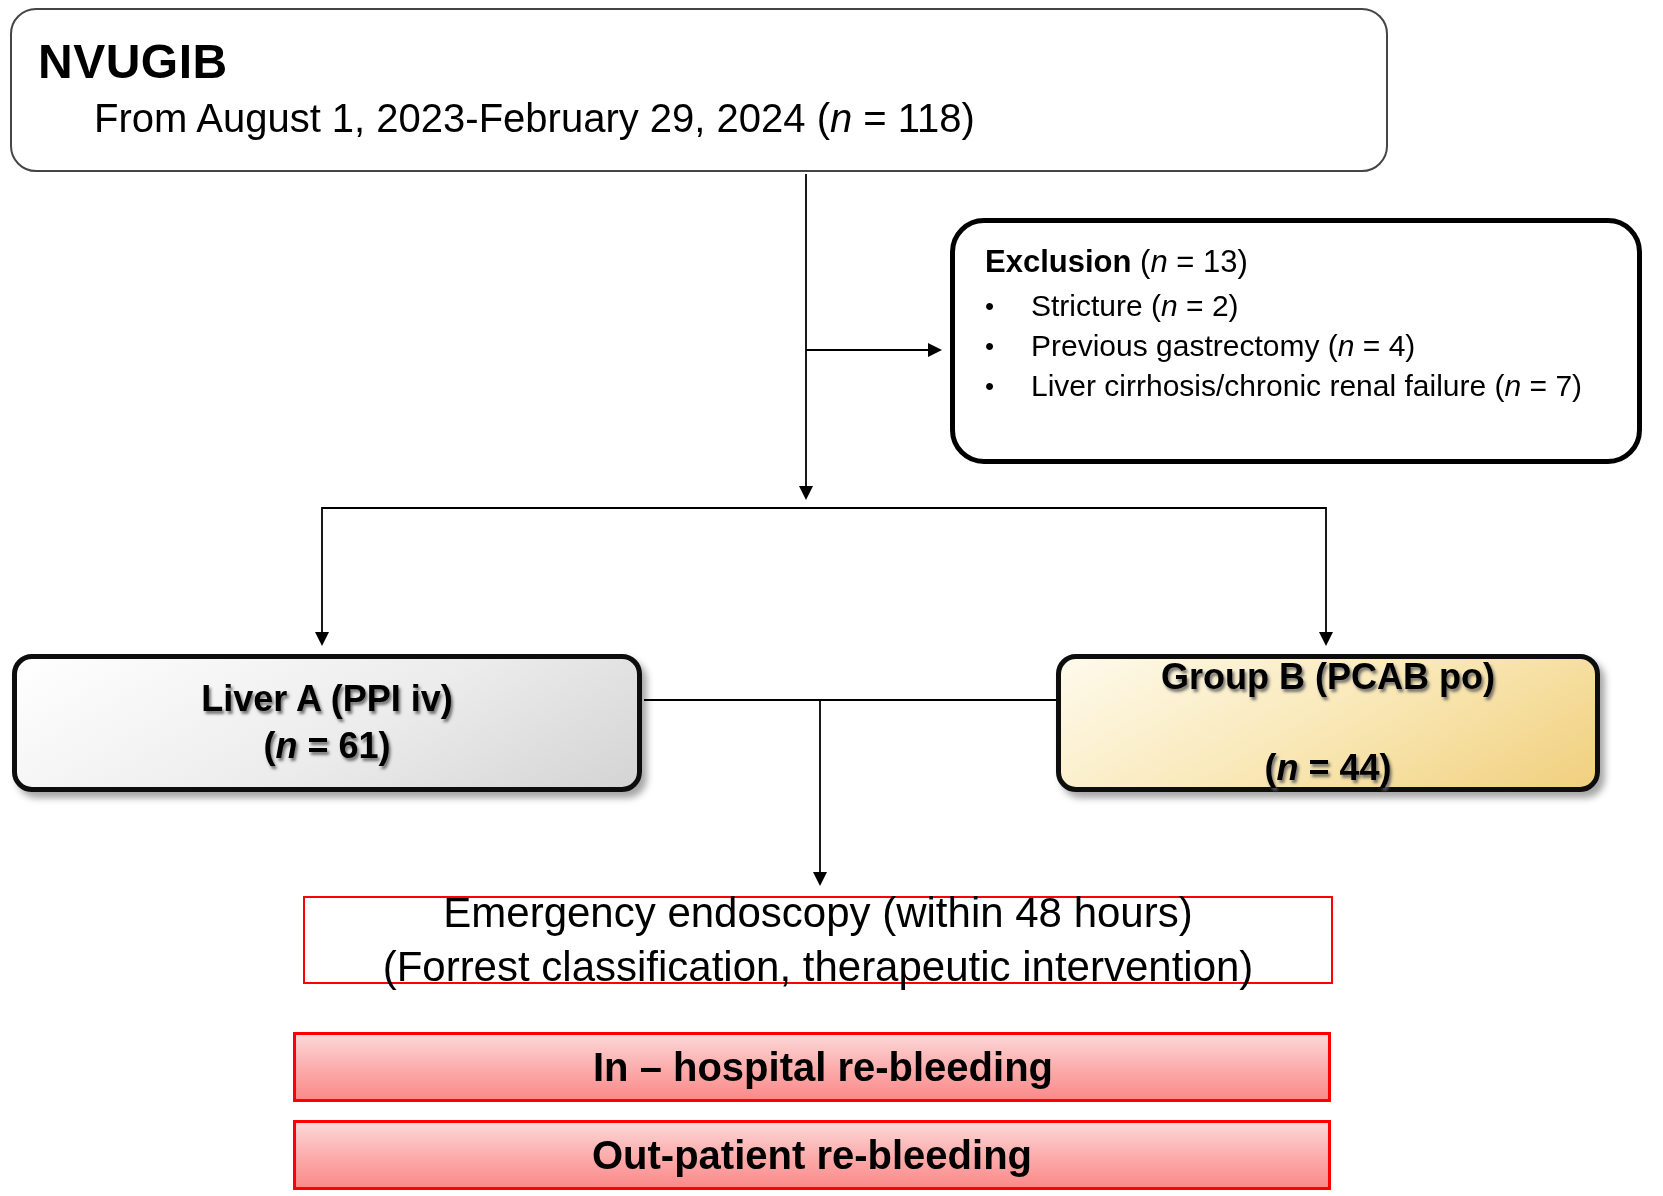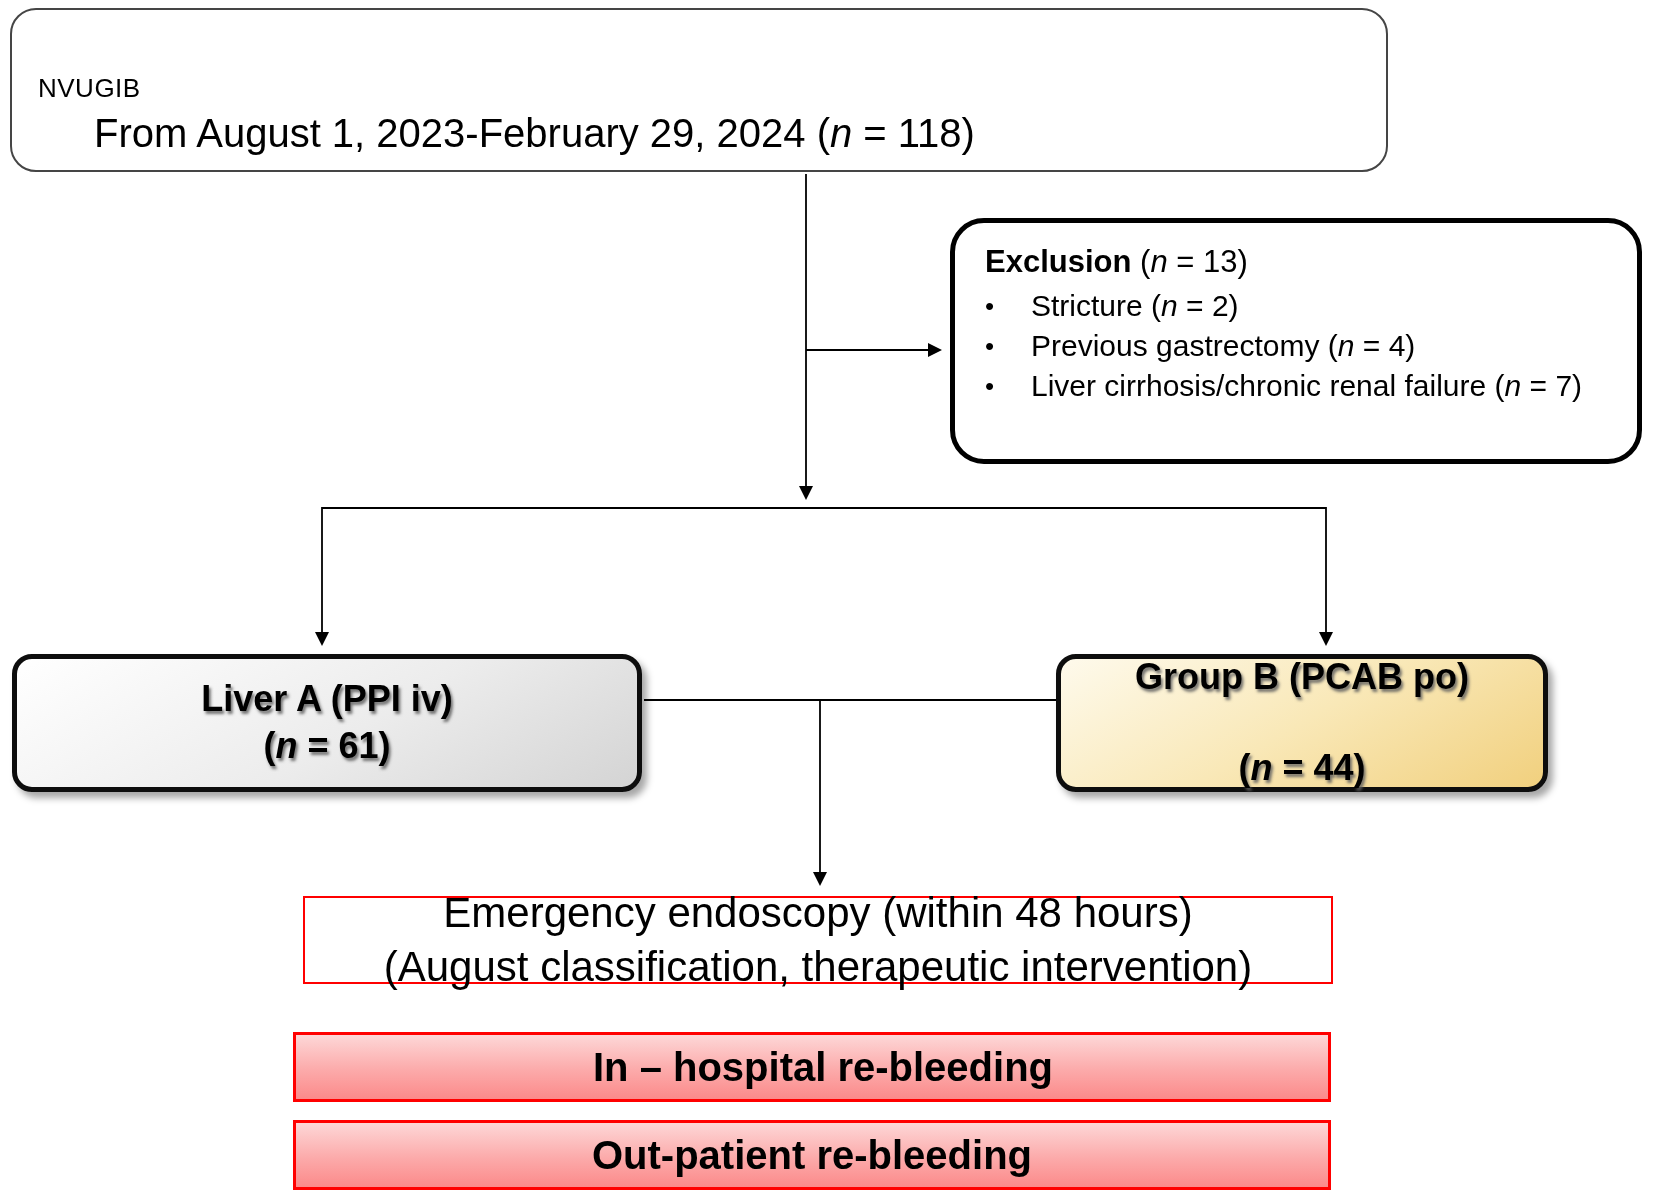--- a/index.html
+++ b/index.html
@@ -12,21 +12,21 @@
   .connectors line.thick{stroke-width:2.2;}
 
   .box{position:absolute;box-sizing:border-box;background:#fff;}
 
   
   .top-box{
     left:10px;top:8px;width:1378px;height:164px;
     border:2px solid var(--top-box-border,#454545);border-radius:26px;
     padding:24px 20px 0 26px;
   }
-  .tb-title{font-size:26px;font-weight:normal;line-height:1.15;letter-spacing:.5px;margin-top:40px;}
+  .tb-title{font-size:48px;font-weight:bold;line-height:1.15;letter-spacing:.5px;}
   .tb-sub{font-size:40px;line-height:1.15;margin:6px 0 0 56px;}
 
   
   .excl-box{
     left:950px;top:218px;width:692px;height:246px;
     border:5px solid #000;border-radius:34px;
     padding:20px 24px 0 30px;
   }
   .ex-title{font-size:31px;font-weight:400;line-height:1.25;margin-bottom:4px;}
   .ex-title span:first-child{font-weight:bold;}
@@ -37,21 +37,21 @@
   .group-box{
     top:654px;height:138px;
     border:5px solid #0d0d0d;border-radius:20px;
     box-shadow:5px 6px 7px rgba(0,0,0,.35);
     display:flex;flex-direction:column;align-items:center;justify-content:center;
     font-size:36px;font-weight:bold;line-height:1.3;text-align:center;
     text-shadow:2px 3px 3px rgba(95,95,95,.85);
   }
   .group-a{left:12px;width:630px;
     background:linear-gradient(150deg,var(--group-a-top,#ffffff) 0%,#ececec 55%,var(--group-a-bottom,#d4d4d4) 100%);}
-  .group-b{left:1056px;width:492px;
+  .group-b{left:1056px;width:544px;
     background:linear-gradient(150deg,var(--group-b-top,#fefaec) 0%,#f9e8b7 50%,var(--group-b-bottom,#f1d07e) 100%);gap:44px;}
 
   
   .endo-box{
     left:303px;top:896px;width:1030px;height:88px;
     border:2px solid var(--endoscopy-border,#ff0000);
     display:flex;flex-direction:column;align-items:center;justify-content:center;
     font-size:42px;line-height:1.28;text-align:center;
   }
 
@@ -112,21 +112,21 @@
     <div><span style="font-weight: bold;">(</span><span style="font-style: italic; font-weight: bold;">n</span><span style="font-weight: bold; margin-top: 38px;"> = 61)</span></div>
   </div>
 
   <div class="box group-box group-b">
     <div>Group B (PCAB po)</div>
     <div><span style="font-weight: bold;">(</span><span style="font-style: italic; font-weight: bold;">n</span><span style="font-weight: bold;"> = 44)</span></div>
   </div>
 
   <div class="box endo-box">
     <div>Emergency endoscopy (within 48 hours)</div>
-    <div>(August classification, therapeutic intervention)</div>
+    <div>(Forrest classification, therapeutic intervention)</div>
   </div>
 
   <div class="box outcome-box outcome-1">
     <span>In – hospital re-bleeding</span>
   </div>
 
   <div class="box outcome-box outcome-2">
     <span>Out-patient re-bleeding</span>
   </div>
 

